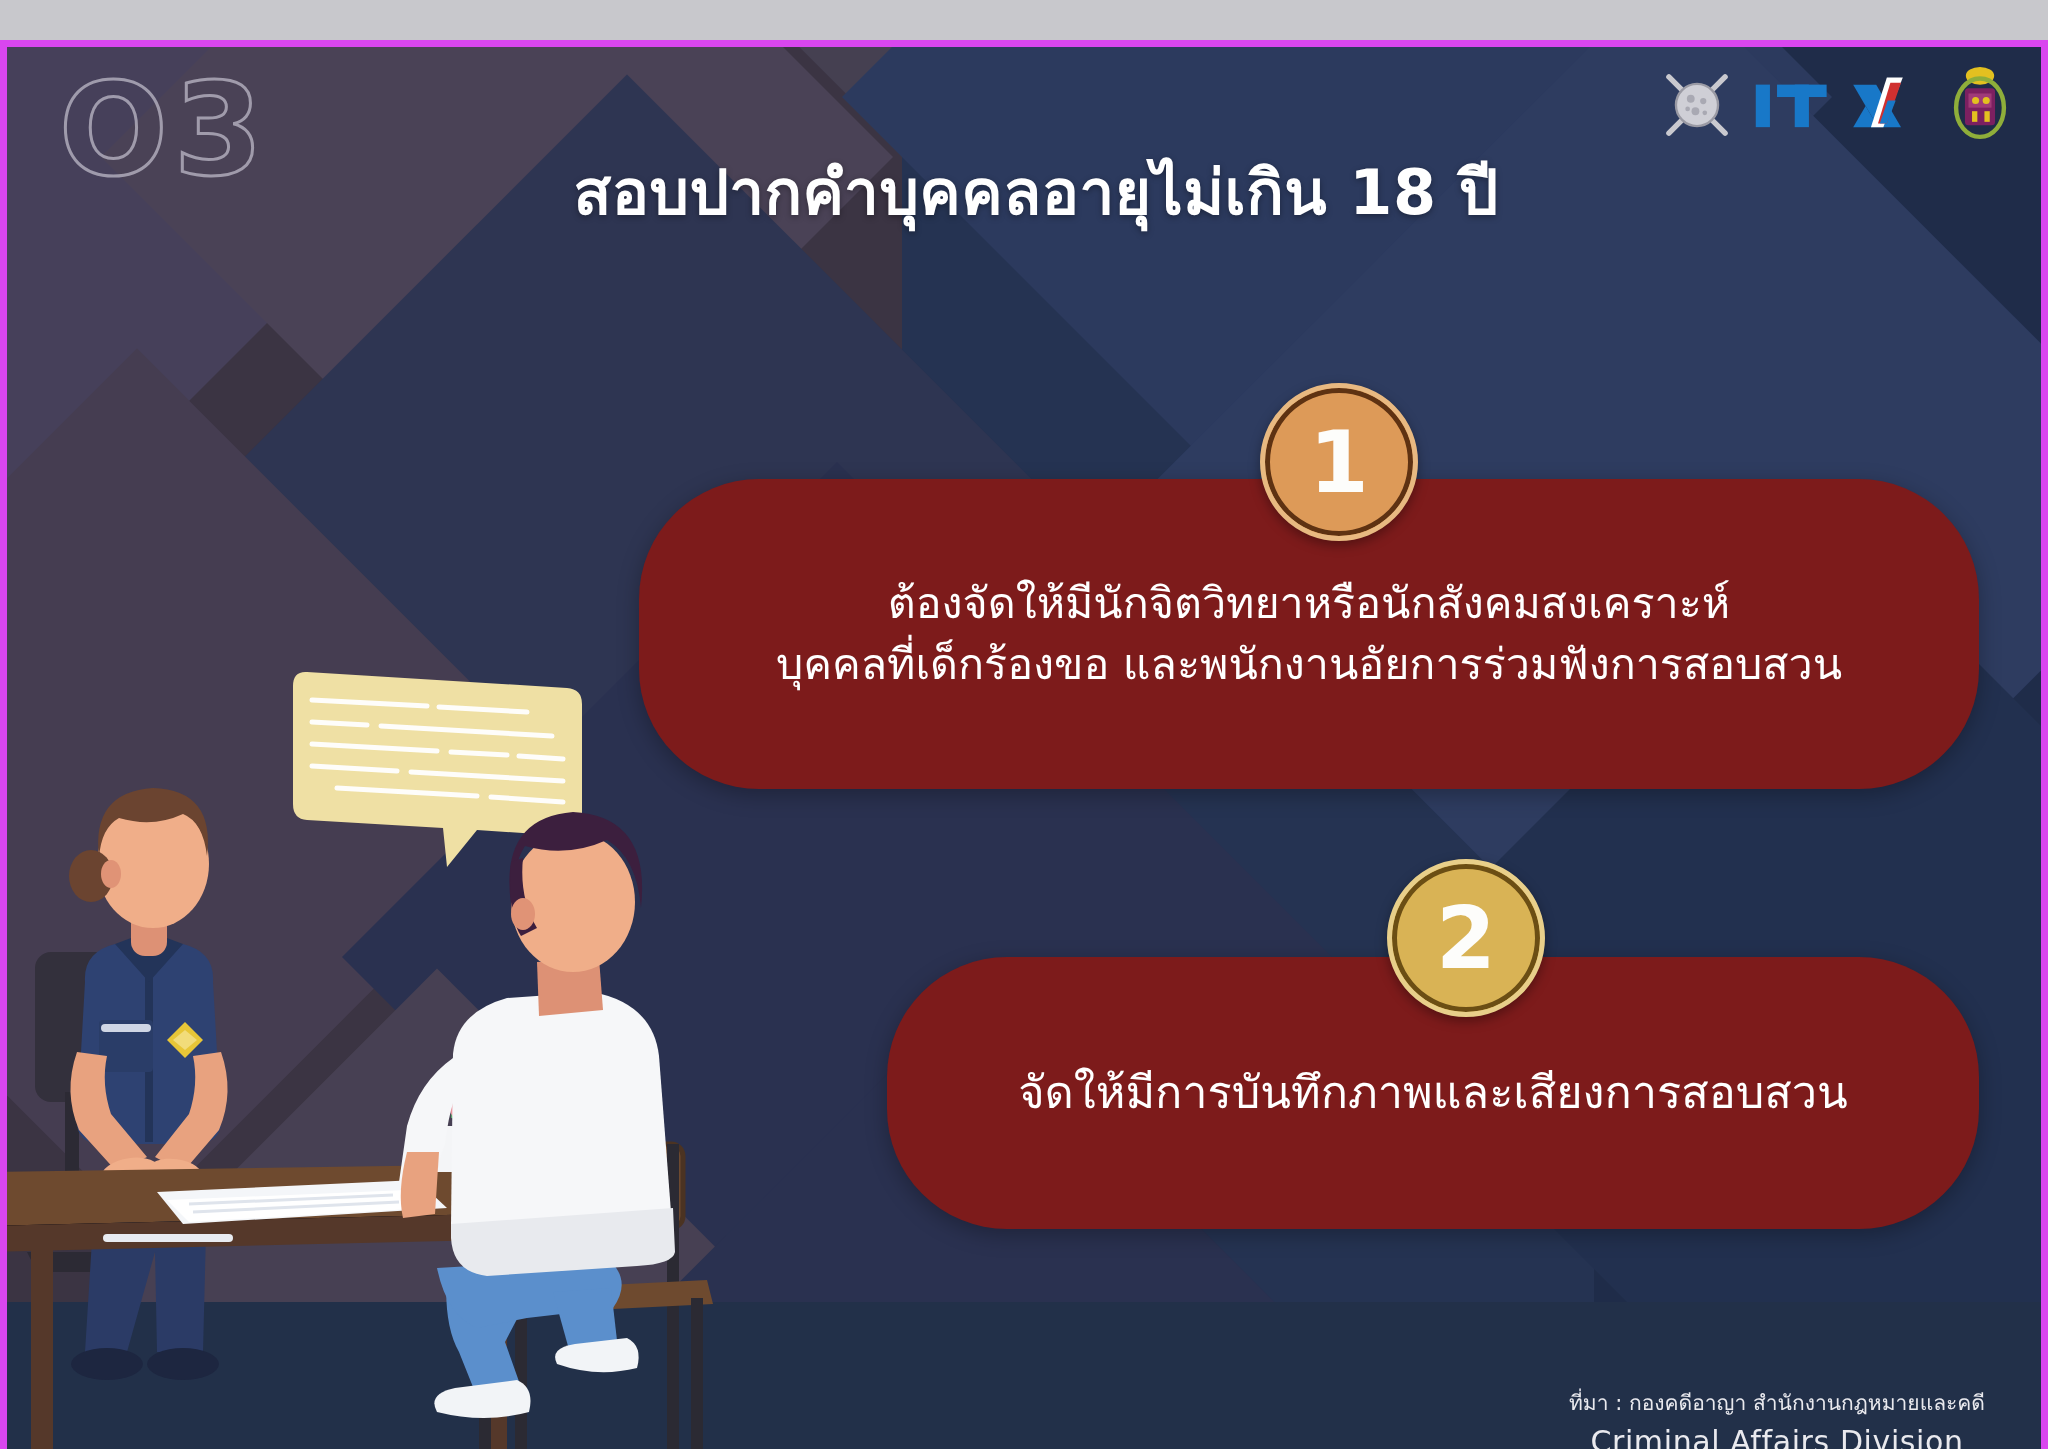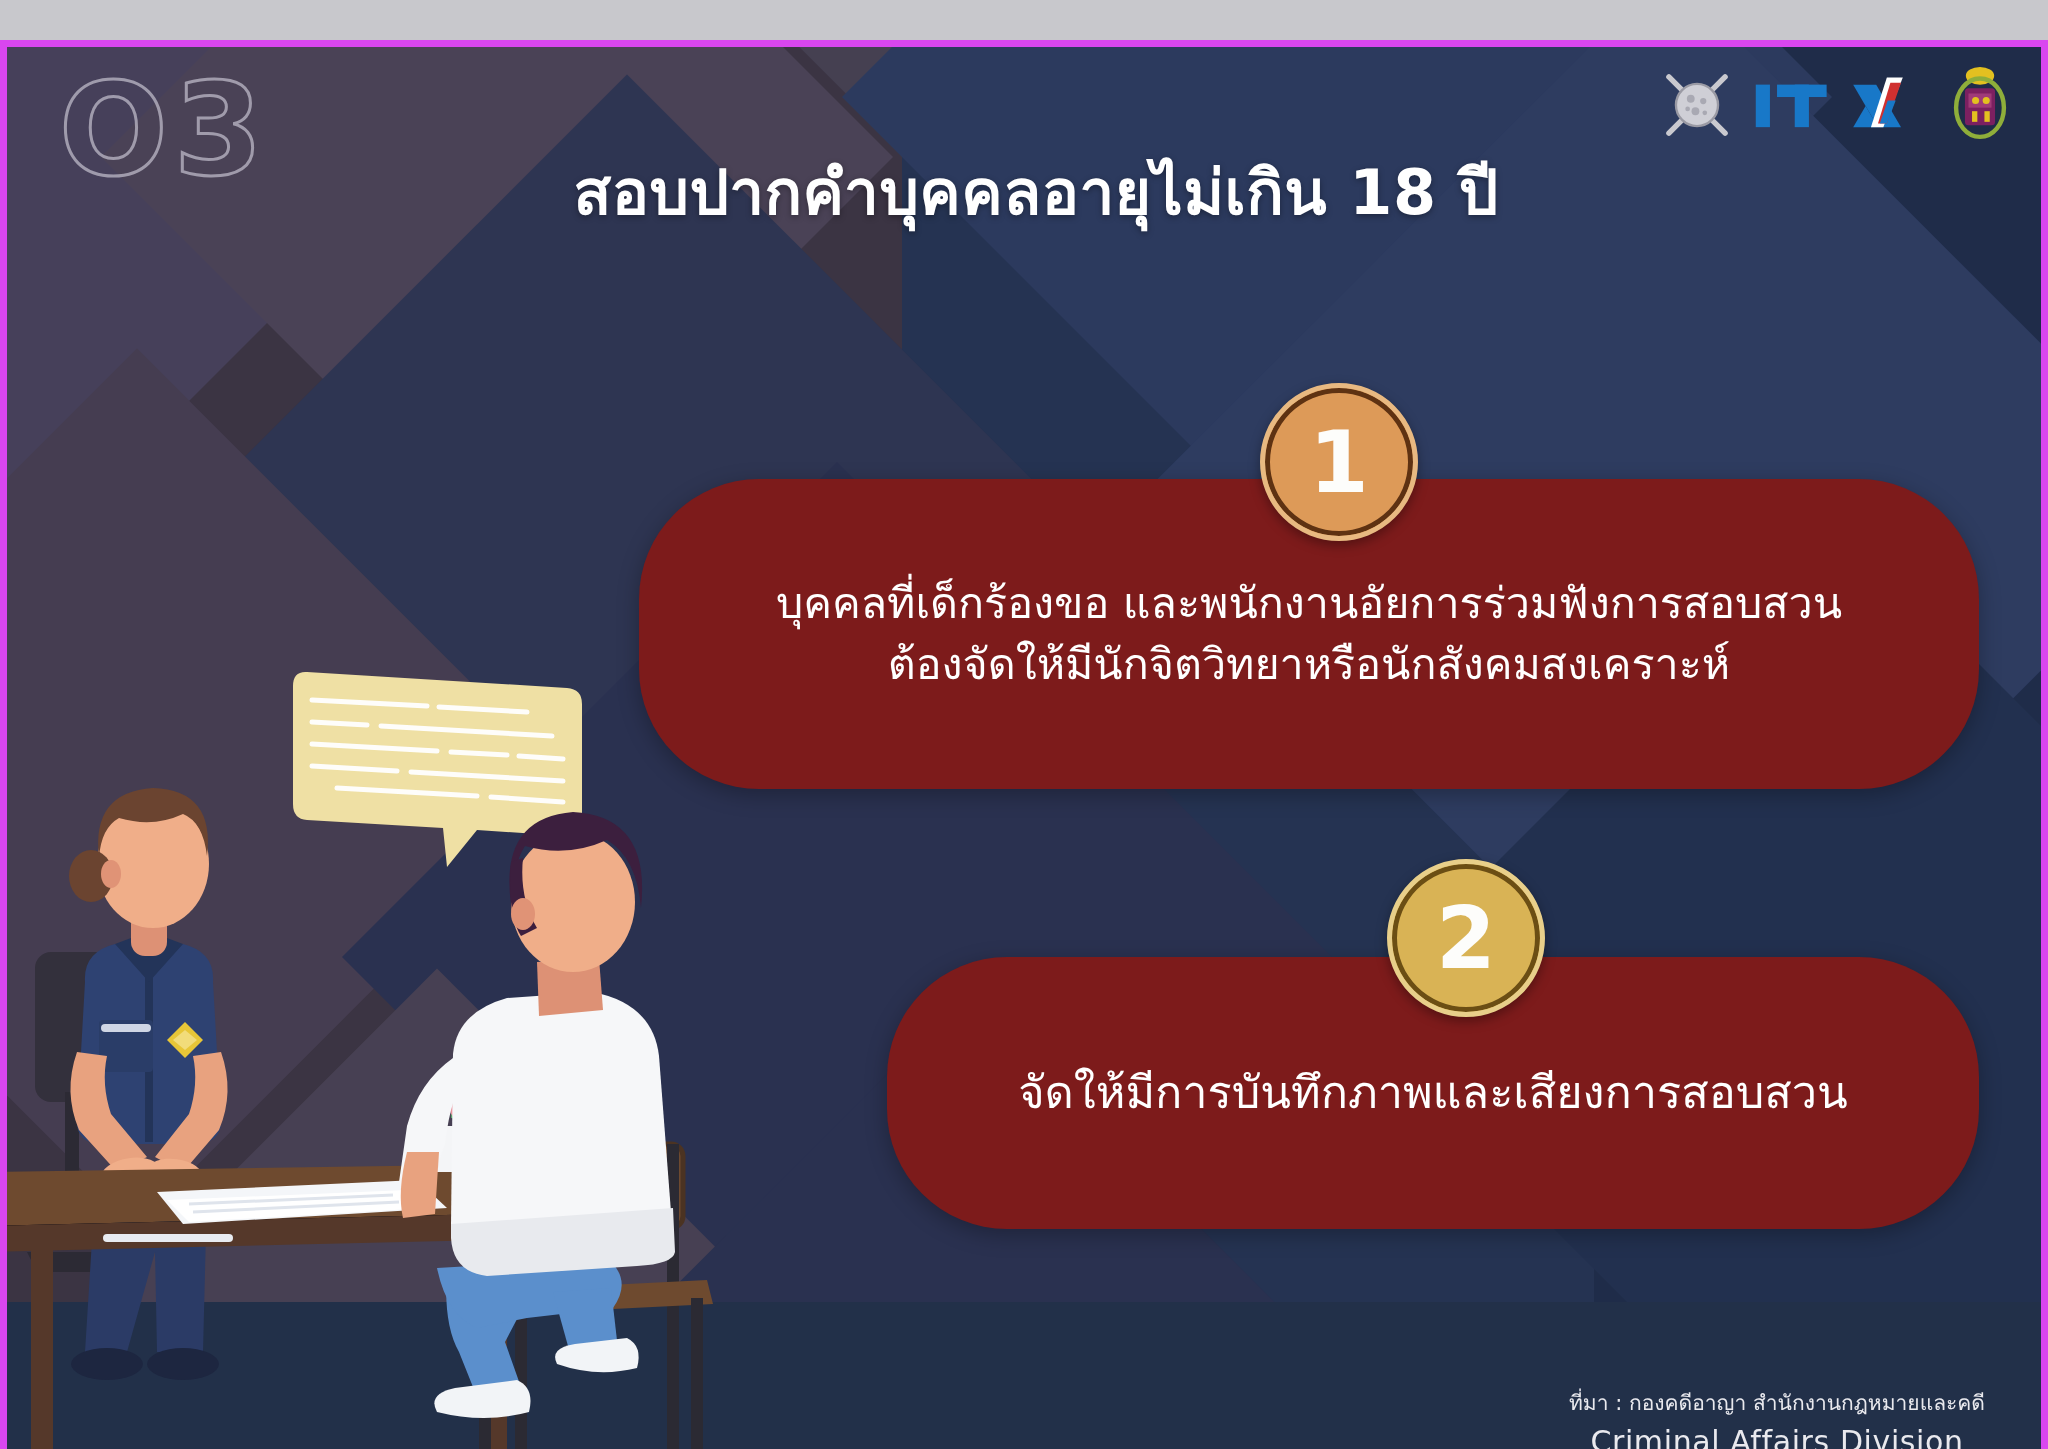--- a/index.html
+++ b/index.html
@@ -187,22 +187,22 @@
       <rect x="18" y="26" width="34" height="42" rx="4" fill="#7c2060"></rect>
       <rect x="22" y="32" width="26" height="16" fill="#a03a78"></rect>
       <circle cx="30" cy="40" r="4" fill="#e3c020"></circle>
       <circle cx="42" cy="40" r="4" fill="#e3c020"></circle>
       <rect x="26" y="52" width="6" height="12" fill="#e3c020"></rect>
       <rect x="40" y="52" width="6" height="12" fill="#e3c020"></rect>
     </svg>
   </div>
 
   <div class="card card1">
+    <div class="card-line">ต้องจัดให้มีนักจิตวิทยาหรือนักสังคมสงเคราะห์</div>
     <div class="card-line">บุคคลที่เด็กร้องขอ และพนักงานอัยการร่วมฟังการสอบสวน</div>
-    <div class="card-line">ต้องจัดให้มีนักจิตวิทยาหรือนักสังคมสงเคราะห์</div>
   </div>
   <div class="badge badge-1">1</div>
 
   <div class="card card2">
     <div class="card-line">จัดให้มีการบันทึกภาพและเสียงการสอบสวน</div>
   </div>
   <div class="badge badge-2">2</div>
 
   <div class="footer">
     <div class="th">ที่มา : กองคดีอาญา สำนักงานกฎหมายและคดี</div>

